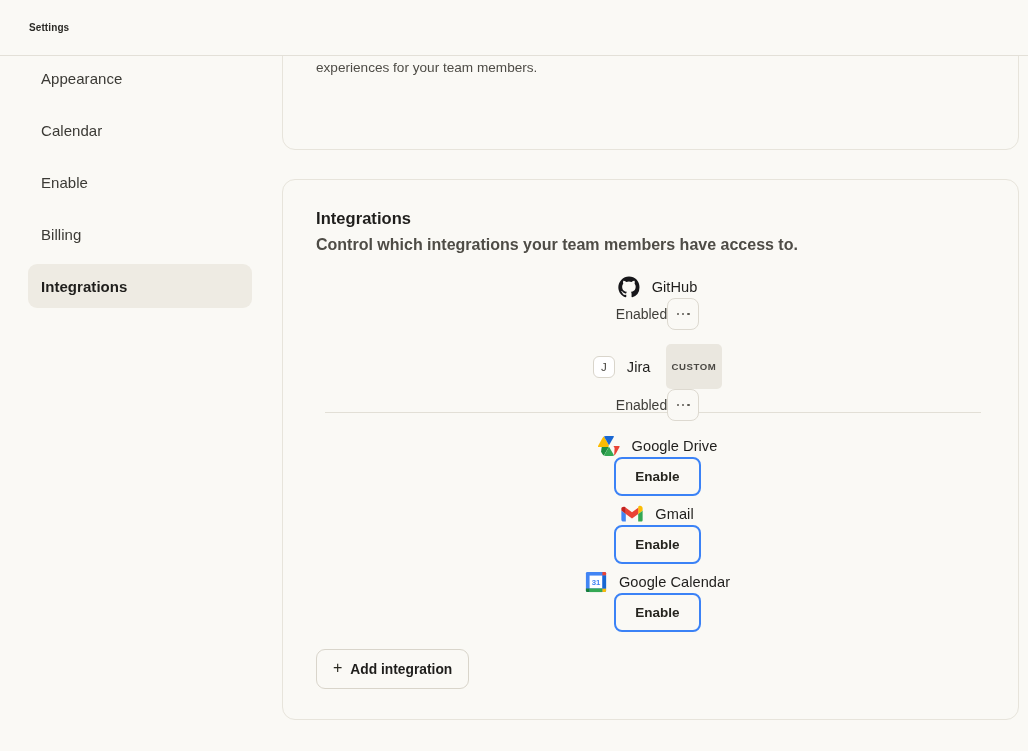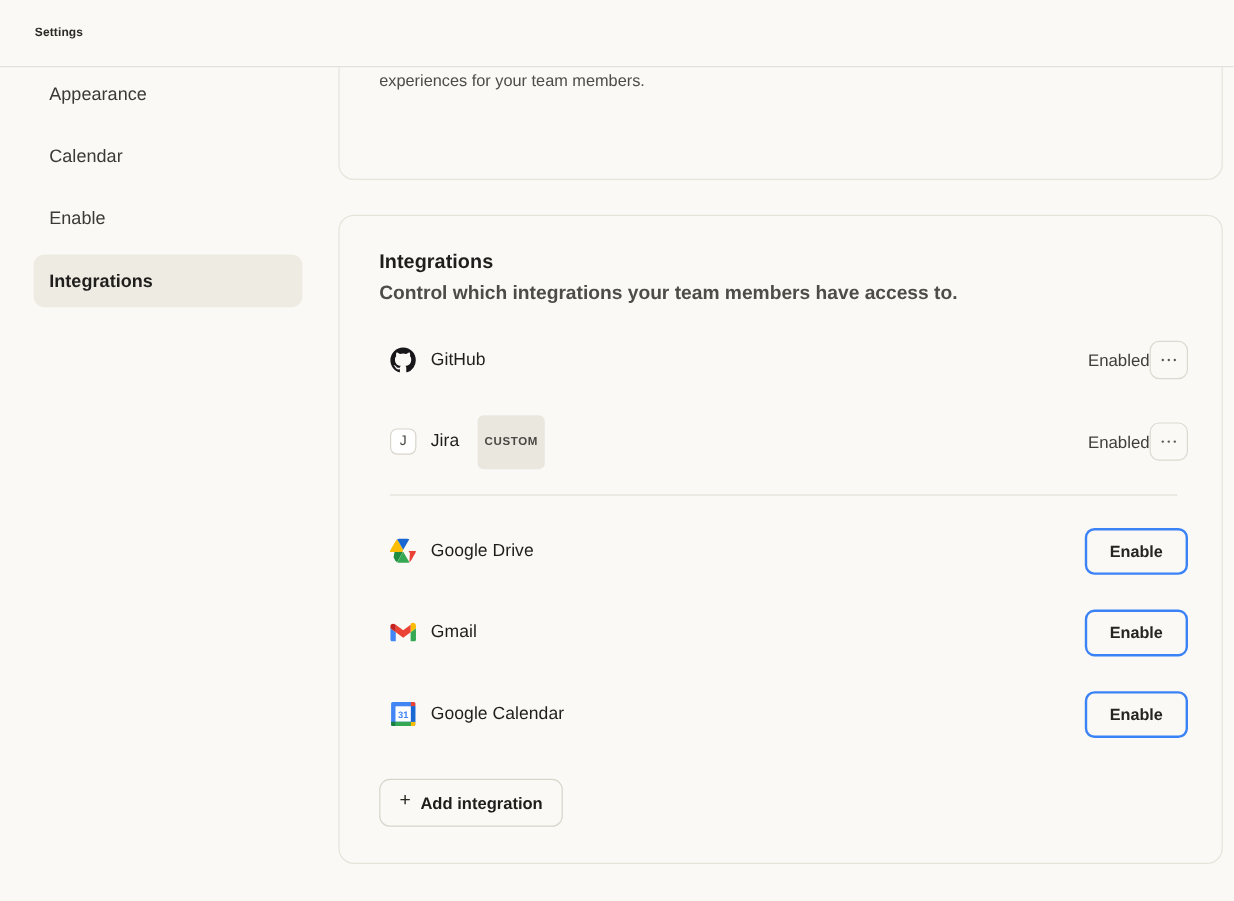--- a/index.html
+++ b/index.html
@@ -149,20 +149,21 @@
   }
 
   .integration-list { margin: 0 0 0 9px; }
 
   .integration-row {
     height: 48px;
     display: flex;
     align-items: center;
     justify-content: space-between;
     margin-bottom: 20px;
+    flex-direction: column;
   }
   .integration-row:last-child { margin-bottom: 0; }
   .int-left {
     display: flex;
     align-items: center;
     gap: 12px;
   }
   .int-name {
     font-size: 14.6px;
     color: #1f1e1c;
@@ -271,20 +272,23 @@
       <span>Profile</span>
     </div>
     <div class="nav-item">
       <span>Appearance</span>
     </div>
     <div class="nav-item">
       <span>Calendar</span>
     </div>
     <div class="nav-item">
       <span>Enable</span>
+    </div>
+    <div class="nav-item">
+      <span>Billing</span>
     </div>
     <div class="nav-item active">
       <span>Integrations</span>
     </div>
   </nav>
 
   <main class="content">
 
     <section class="card card-location">
       <div class="row-split">

